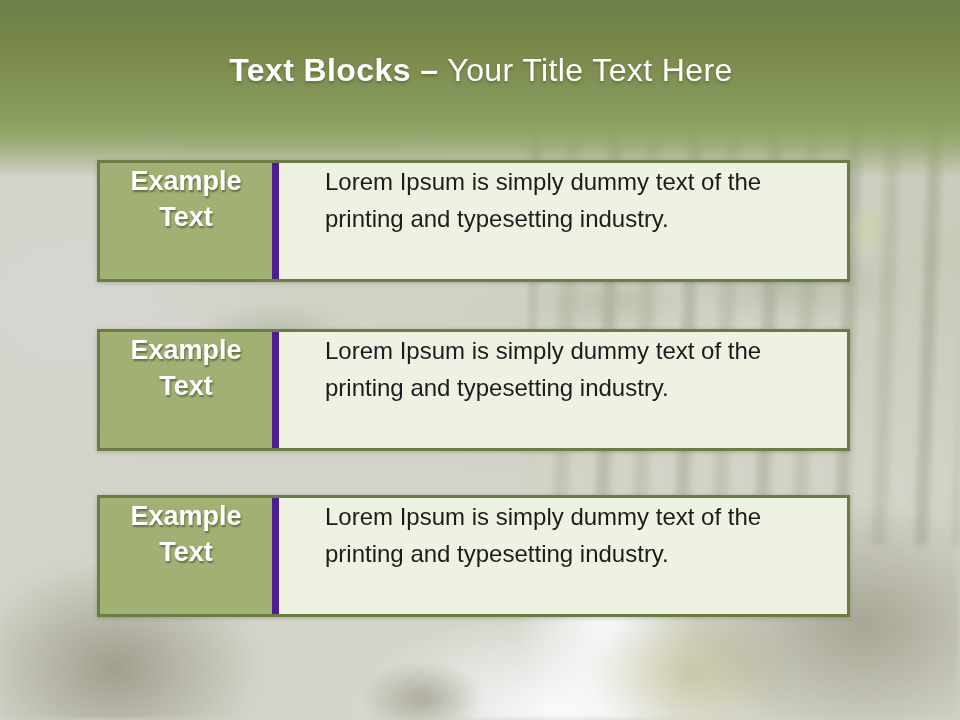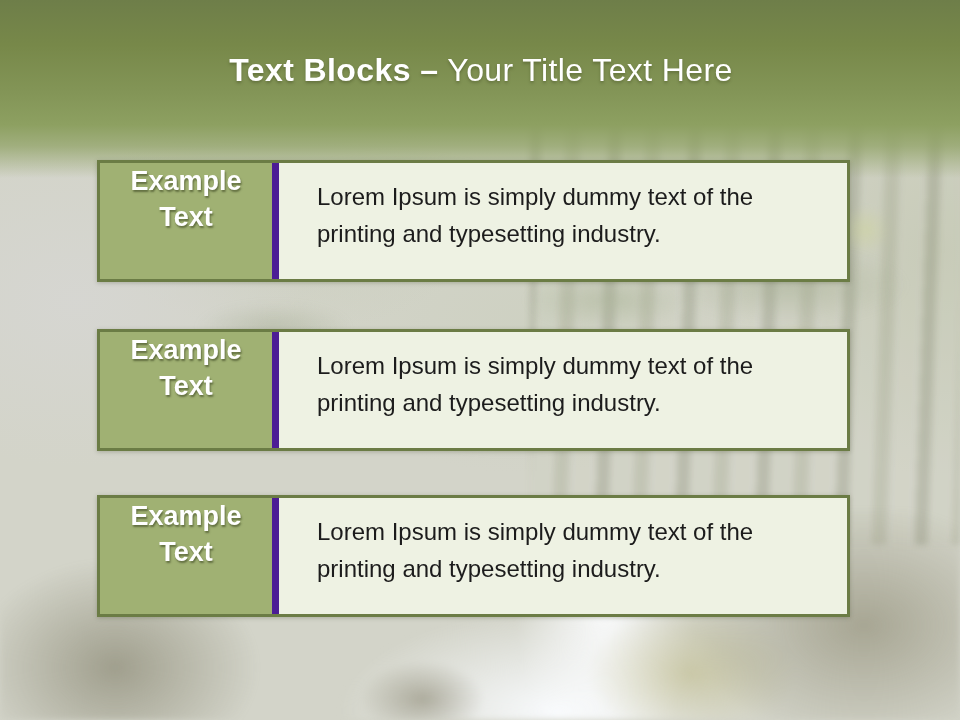--- a/index.html
+++ b/index.html
@@ -73,21 +73,21 @@
   }
   .block.b1{top:160px;}
   .block.b2{top:329px;}
   .block.b3{top:495px;}
   .block-label{
     flex:0 0 172px;background:#a0b173;border-right:7px solid #4c1d95;
     display:flex;flex-direction:column;justify-content:flex-start;text-align:center;
     color:#ffffff;font-size:27px;font-weight:700;line-height:1.35;
     text-shadow:1px 2px 2px rgba(55,65,30,0.6);
   }
-  .block-body{flex:1;display:flex;align-items:center;padding:0 18px 12px 38px;}
+  .block-body{flex:1;display:flex;padding:0 18px 12px 38px;margin-left:8px;}
   .block-body p{margin:0;font-size:24px;line-height:1.55;color:#1c1c1c;max-width:522px;}
 </style>
 </head>
 <body>
 
 <div class="slide">
 
   <div class="bg-layer bg-base"></div>
   <div class="bg-layer bg-trunks"></div>
   <div class="bg-layer bg-ferns"></div>

